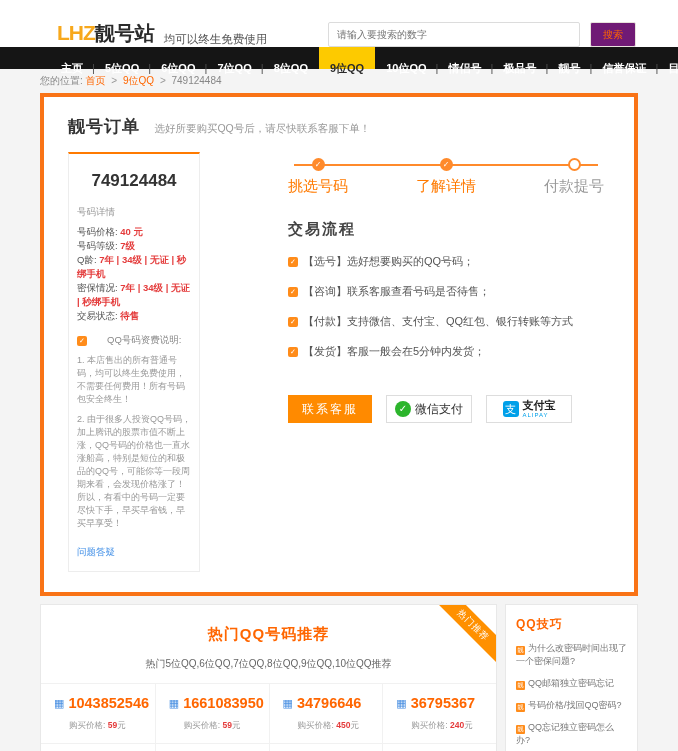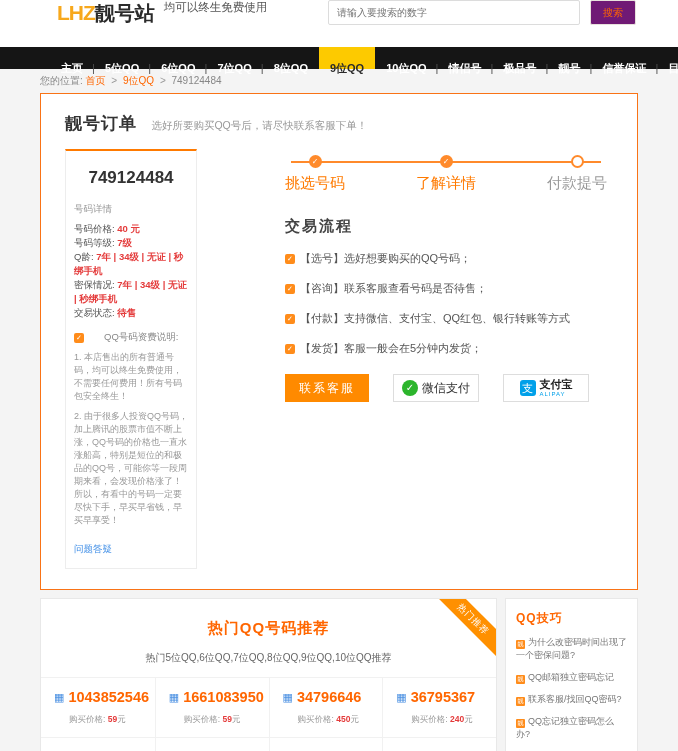--- a/index.html
+++ b/index.html
@@ -1,20 +1,20 @@
 <!DOCTYPE html>
 <html><head>
 <meta charset="utf-8">
 <style>
   * { margin:0; padding:0; box-sizing:border-box; }
   html,body { width:678px; background:#f4f4f4; font-family:"Liberation Sans","DejaVu Sans",sans-serif; }
   body { min-height:751px; overflow:hidden; }
 
   
-  .header { background:#fff; height:47px; display:flex; align-items:flex-start; padding:0 42px 0 57px; }
+  .header { background:#fff; height:47px; display:flex; align-items:flex-end; padding:0 42px 0 57px; }
   .logo { display:flex; align-items:baseline; cursor:pointer; }
   .logo-main { color:#f7a81c; font-size:21px; font-weight:bold; letter-spacing:-1px; }
   .logo-sub  { color:#2b2b2b; font-size:20px; font-weight:bold; }
   .tagline { color:#555; font-size:11.5px; margin-left:9px; }
   .search-box { margin-left:auto; display:flex; align-items:center; }
   .search-input { width:252px; height:25px; border:1px solid #dcdcdc; border-radius:2px; padding:0 8px; font-size:10px; color:#666; outline:none; }
   .search-btn { width:46px; height:25px; margin-left:10px; background:#701a75; border:1px solid #e8e2dd; border-radius:2px; color:#ff6600; font-size:10px; cursor:pointer; }
 
   
   .nav { background:#151515; height:22px; display:flex; align-items:stretch; padding-left:50px; }
@@ -24,21 +24,21 @@
   .nav-item.active::before, .nav-item.active + .nav-item::before { display:none; }
 
   
   .breadcrumb { padding:5px 0 5px 40px; font-size:10px; color:#888; }
   .breadcrumb a { color:#ff6600; text-decoration:none; cursor:pointer; }
   .breadcrumb .sep { margin:0 3px; color:#999; }
 
   .container { width:598px; margin:0 auto; }
 
   
-  .order-card { background:#fff; border:1px solid #f97316; padding:14px 24px 20px; }
+  .order-card { background:#fff; border:4px solid #f97316; padding:14px 24px 20px; }
   .order-title-row { padding:4px 0 14px; }
   .order-title { display:inline; font-size:17px; color:#333; font-weight:bold; letter-spacing:1px; }
   .order-subtitle { font-size:10.5px; color:#999; margin-left:10px; }
 
   .order-body { display:flex; }
   .number-card { width:132px; flex-shrink:0; border:1px solid #ededed; border-top:2px solid #ff7a00; padding:10px 8px 12px; }
   .qq-number { text-align:center; font-size:17px; font-weight:bold; color:#333; padding:7px 0 15px; }
   .details-title { font-size:9.5px; color:#999; margin-bottom:6px; }
   .detail-row { font-size:9.5px; color:#555; line-height:14px; }
   .detail-row b { color:#e43b3b; }
@@ -53,21 +53,21 @@
   .step { display:flex; flex-direction:column; align-items:center; position:relative; z-index:1; }
   .step-dot { width:13px; height:13px; border-radius:50%; text-align:center; }
   .step.done .step-dot { background:#ff8a2b; color:#fff; font-size:8px; line-height:13px; }
   .step.todo .step-dot { background:#fff; border:2px solid #ff8a2b; color:transparent; }
   .step-label { font-size:15px; margin-top:6px; }
   .step.done .step-label { color:#ff7a00; }
   .step.todo .step-label { color:#999; }
 
   .process-title { font-size:15px; color:#444; letter-spacing:2px; margin:24px 0 4px; }
   .process-item { display:flex; align-items:center; gap:5px; font-size:11px; color:#555; margin-top:15px; }
-  .pay-row { display:flex; gap:24px; margin-top:18px; }
+  .pay-row { display:flex; gap:14px; margin-top:36px; }
   .btn { height:28px; font-size:12px; cursor:pointer; }
   .btn-contact { width:84px; background:#ff8a00; border:none; color:#fff; letter-spacing:2px; }
   .btn-pay { width:86px; background:#fff; border:1px solid #ddd; display:flex; align-items:center; justify-content:center; gap:4px; color:#333; }
   .wechat-ic { width:16px; height:16px; border-radius:50%; background:#2cb52c; color:#fff; font-size:10px; line-height:16px; text-align:center; }
   .alipay-ic { width:16px; height:16px; border-radius:3px; background:#00a0e9; color:#fff; font-size:11px; line-height:16px; text-align:center; }
   .alipay-txt { display:flex; flex-direction:column; align-items:flex-start; line-height:1; }
   .alipay-cn { font-size:11px; font-weight:bold; color:#222; }
   .alipay-en { font-size:6px; color:#00a0e9; letter-spacing:1px; margin-top:1px; }
 
   
@@ -289,21 +289,21 @@
         </div>
 
       </div>
     </div>
 
     <div class="sidebar">
       <div class="side-card">
         <div class="side-title">QQ技巧</div>
         <div class="tip-item"><span class="tip-ic">靓</span><span>为什么改密码时间出现了一个密保问题?</span></div>
         <div class="tip-item"><span class="tip-ic">靓</span><span>QQ邮箱独立密码忘记</span></div>
-        <div class="tip-item"><span class="tip-ic">靓</span><span>联系客服/找回QQ密码?</span></div>
+        <div class="tip-item"><span class="tip-ic">靓</span><span>号码价格/找回QQ密码?</span></div>
         <div class="tip-item"><span class="tip-ic">靓</span><span>QQ忘记独立密码怎么办?</span></div>
         <div class="tip-item"></div>
 
       </div>
 
     </div>
   </div>
 
 </div>
 

